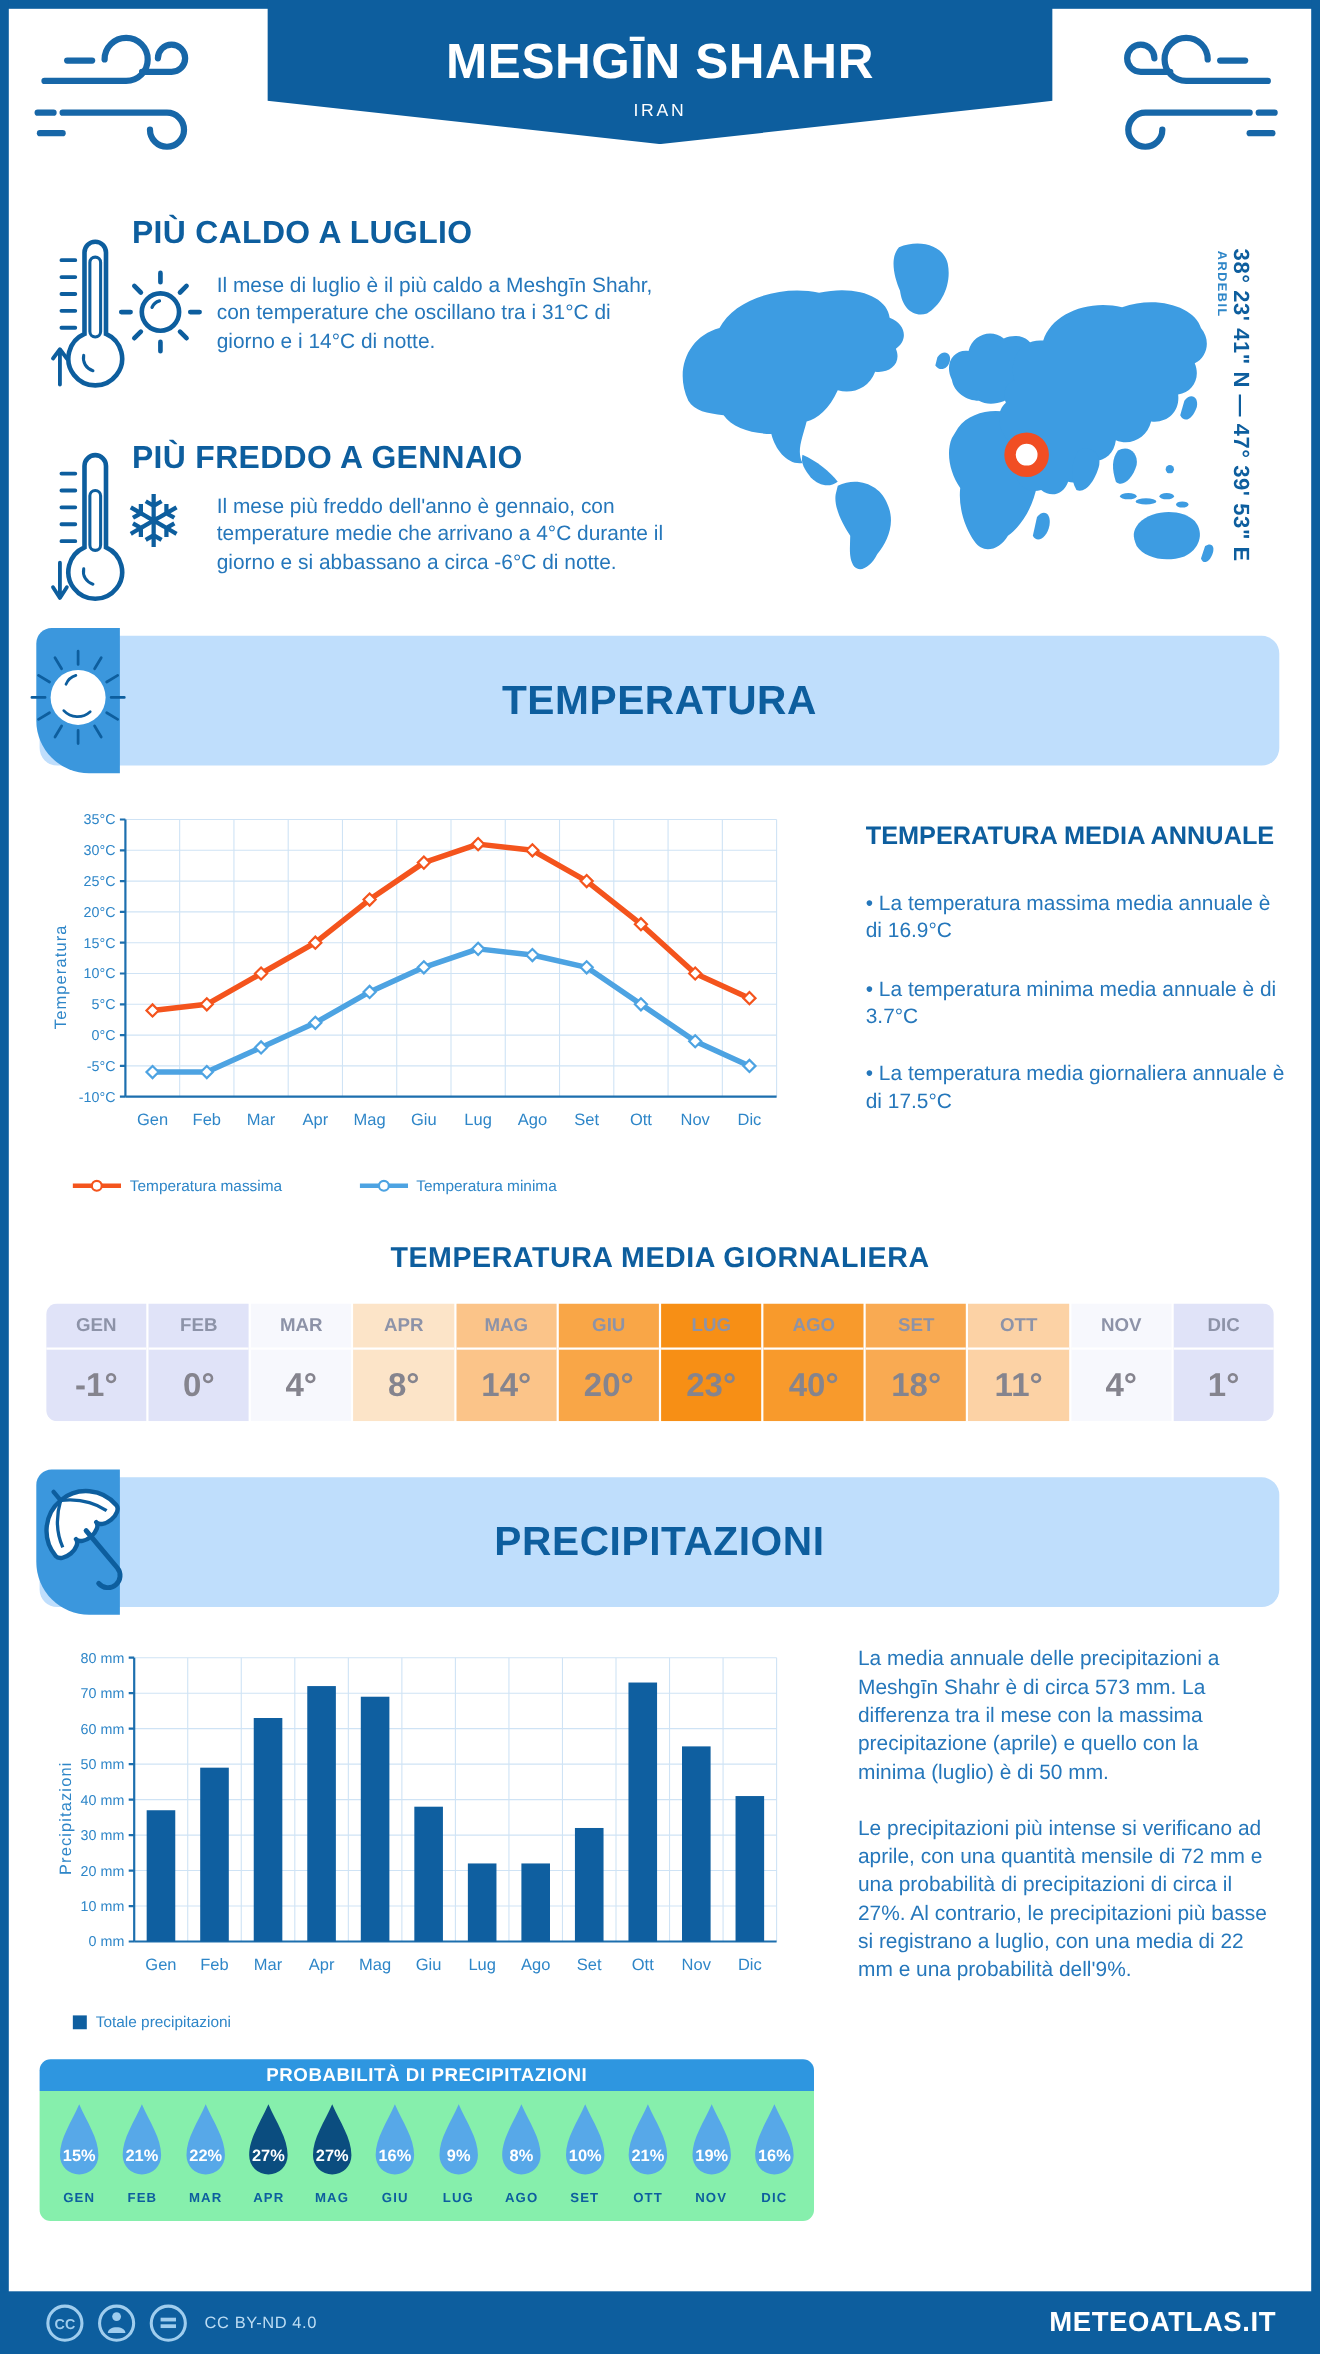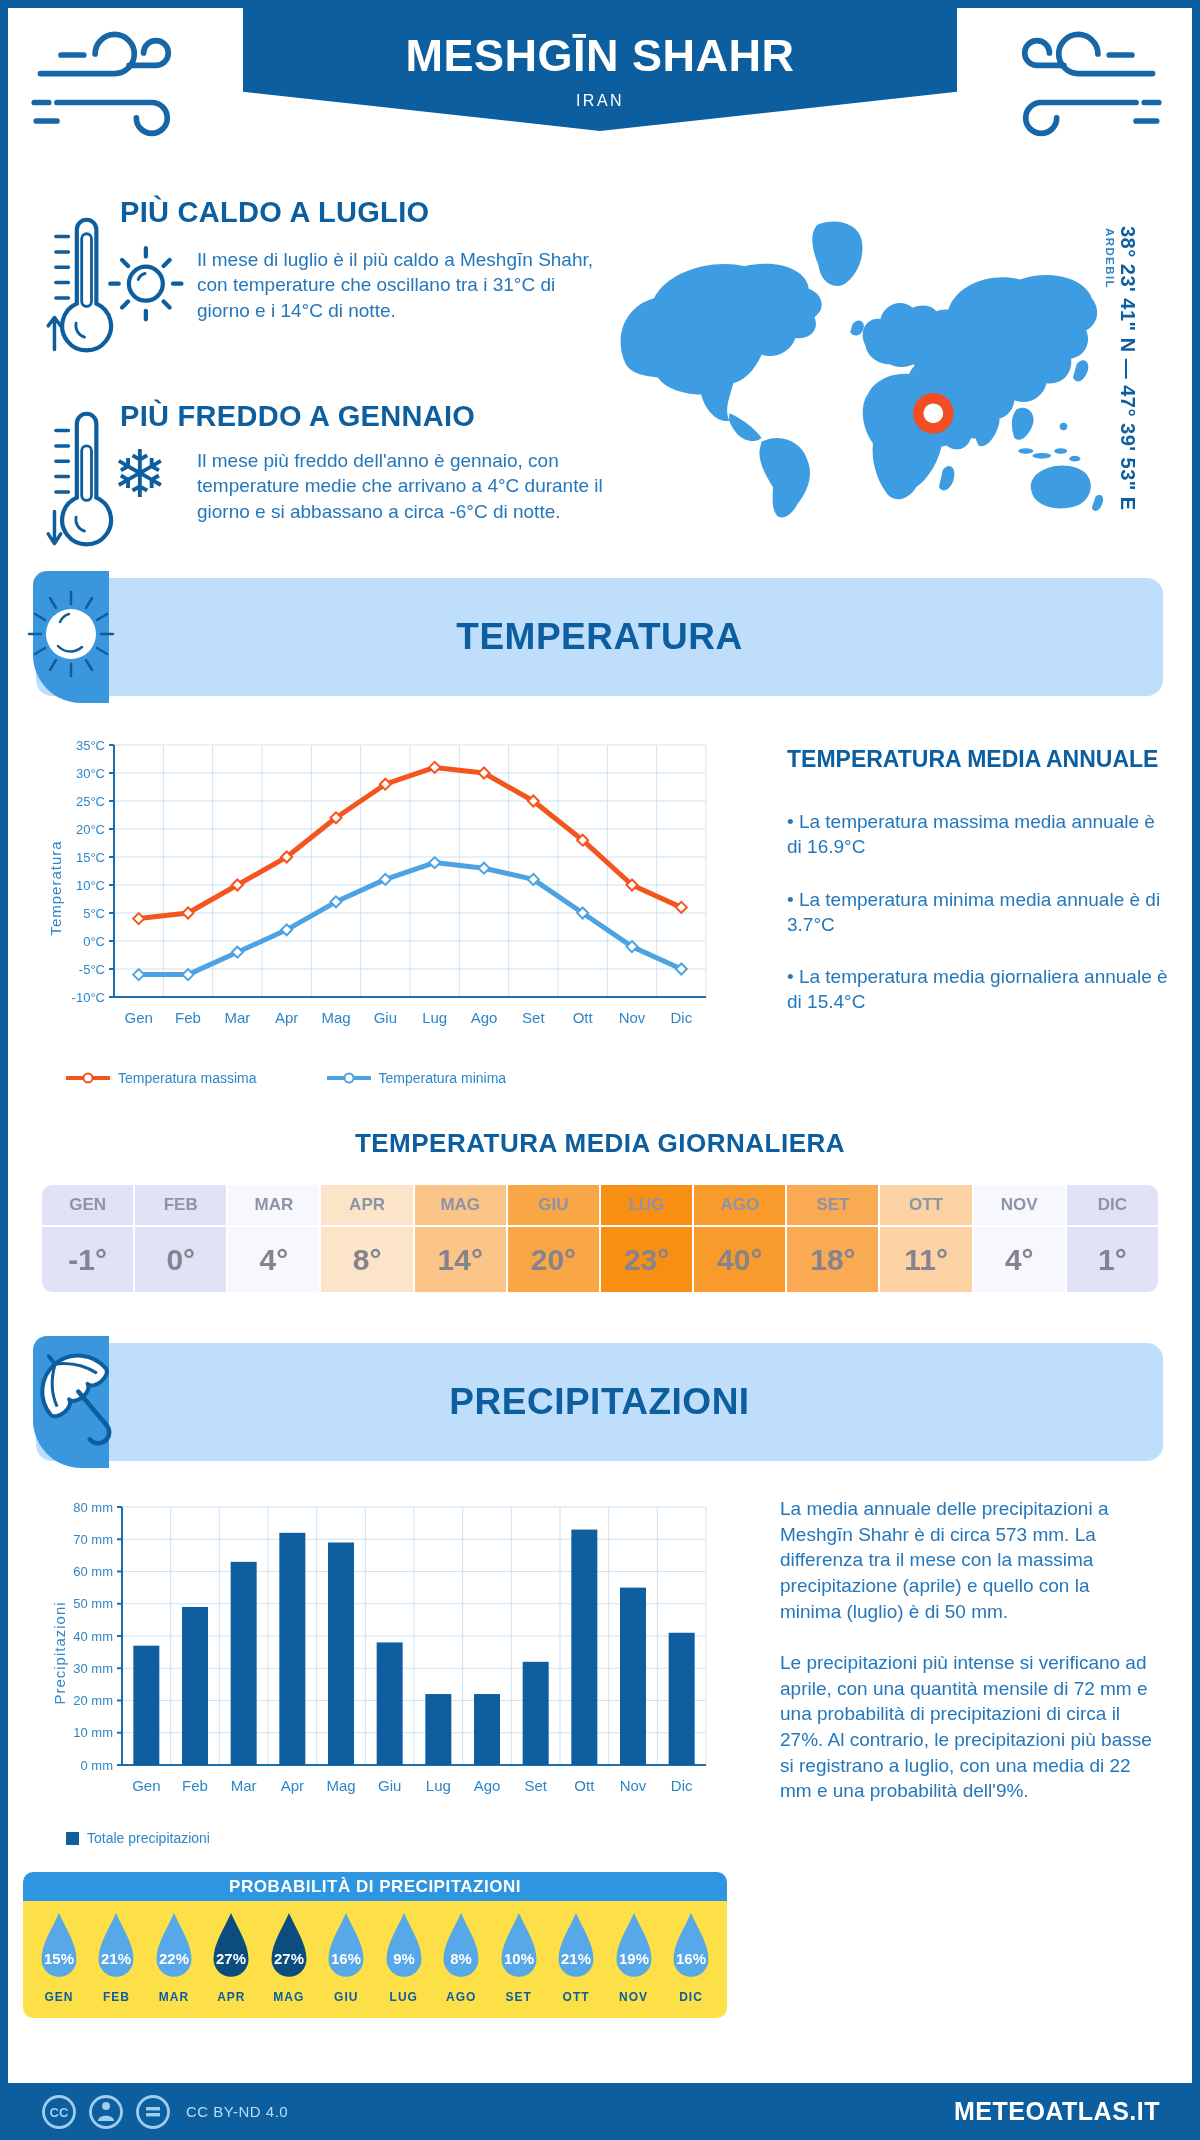--- a/index.html
+++ b/index.html
@@ -60,24 +60,24 @@
                border-radius:10px;overflow:hidden;}
   .month-cell{display:flex;flex-direction:column;}
   .month-cell .m{height:40px;display:flex;align-items:center;justify-content:center;
                  font-size:17px;font-weight:bold;color:#8d93a8;border-bottom:2px solid #fff;}
   .month-cell .v{flex:1;display:flex;align-items:center;justify-content:center;
                  font-size:30px;font-weight:bold;color:#85848e;}
 
   .precip-text{position:absolute;left:780px;top:1496px;width:372px;}
   .precip-text p{font-size:19px;color:#2577bb;line-height:1.35;margin:0 0 26px;}
 
-  .prob-box{position:absolute;left:23px;top:1872px;width:704px;}
+  .prob-box{position:absolute;left:36px;top:1872px;width:704px;}
   .prob-header{height:29px;background:#2e96e0;border-radius:10px 10px 0 0;color:#fff;
                text-align:center;font-weight:bold;font-size:17px;line-height:29px;letter-spacing:.5px;}
-  .prob-body{background:#fde047;border-radius:0 0 10px 10px;display:flex;
+  .prob-body{background:#86efac;border-radius:0 0 10px 10px;display:flex;
              justify-content:space-between;padding:10px 8px 14px;}
   .drop-cell{width:56px;text-align:center;}
   .drop-cell .mon{font-size:12px;font-weight:bold;color:#0d5e9e;letter-spacing:1px;margin-top:3px;}
 
   .per-tipo{position:absolute;left:780px;top:1928px;width:380px;}
   .per-tipo .hd{font-size:23px;font-weight:bold;color:#0d5e9e;margin-bottom:14px;}
   .per-tipo p{font-size:20px;color:#2577bb;margin:0 0 10px;}
 
   .footer{position:absolute;left:0;bottom:0;width:1200px;height:57px;background:#0d5e9e;
           display:flex;align-items:center;padding:0 40px;box-sizing:border-box;}
@@ -298,21 +298,21 @@
         </svg>
       <span>Temperatura minima</span>
     </div>
   </div>
 
   <div class="annual">
     <div class="hd">TEMPERATURA MEDIA ANNUALE</div>
     <div id="annual-bullets">
         <p>• La temperatura massima media annuale è di 16.9°C</p>
         <p>• La temperatura minima media annuale è di 3.7°C</p>
-        <p>• La temperatura media giornaliera annuale è di 15.4°C</p>
+        <p>• La temperatura media giornaliera annuale è di 17.5°C</p>
       </div>
   </div>
 
   <div class="daily-heading">TEMPERATURA MEDIA GIORNALIERA</div>
   <div class="month-table" id="month-table">
       <div class="month-cell" style="background: rgb(224, 227, 248);">
         <div class="m">GEN</div>
         <div class="v">-1°</div>
       </div>
       <div class="month-cell" style="background: rgb(224, 227, 248);">

